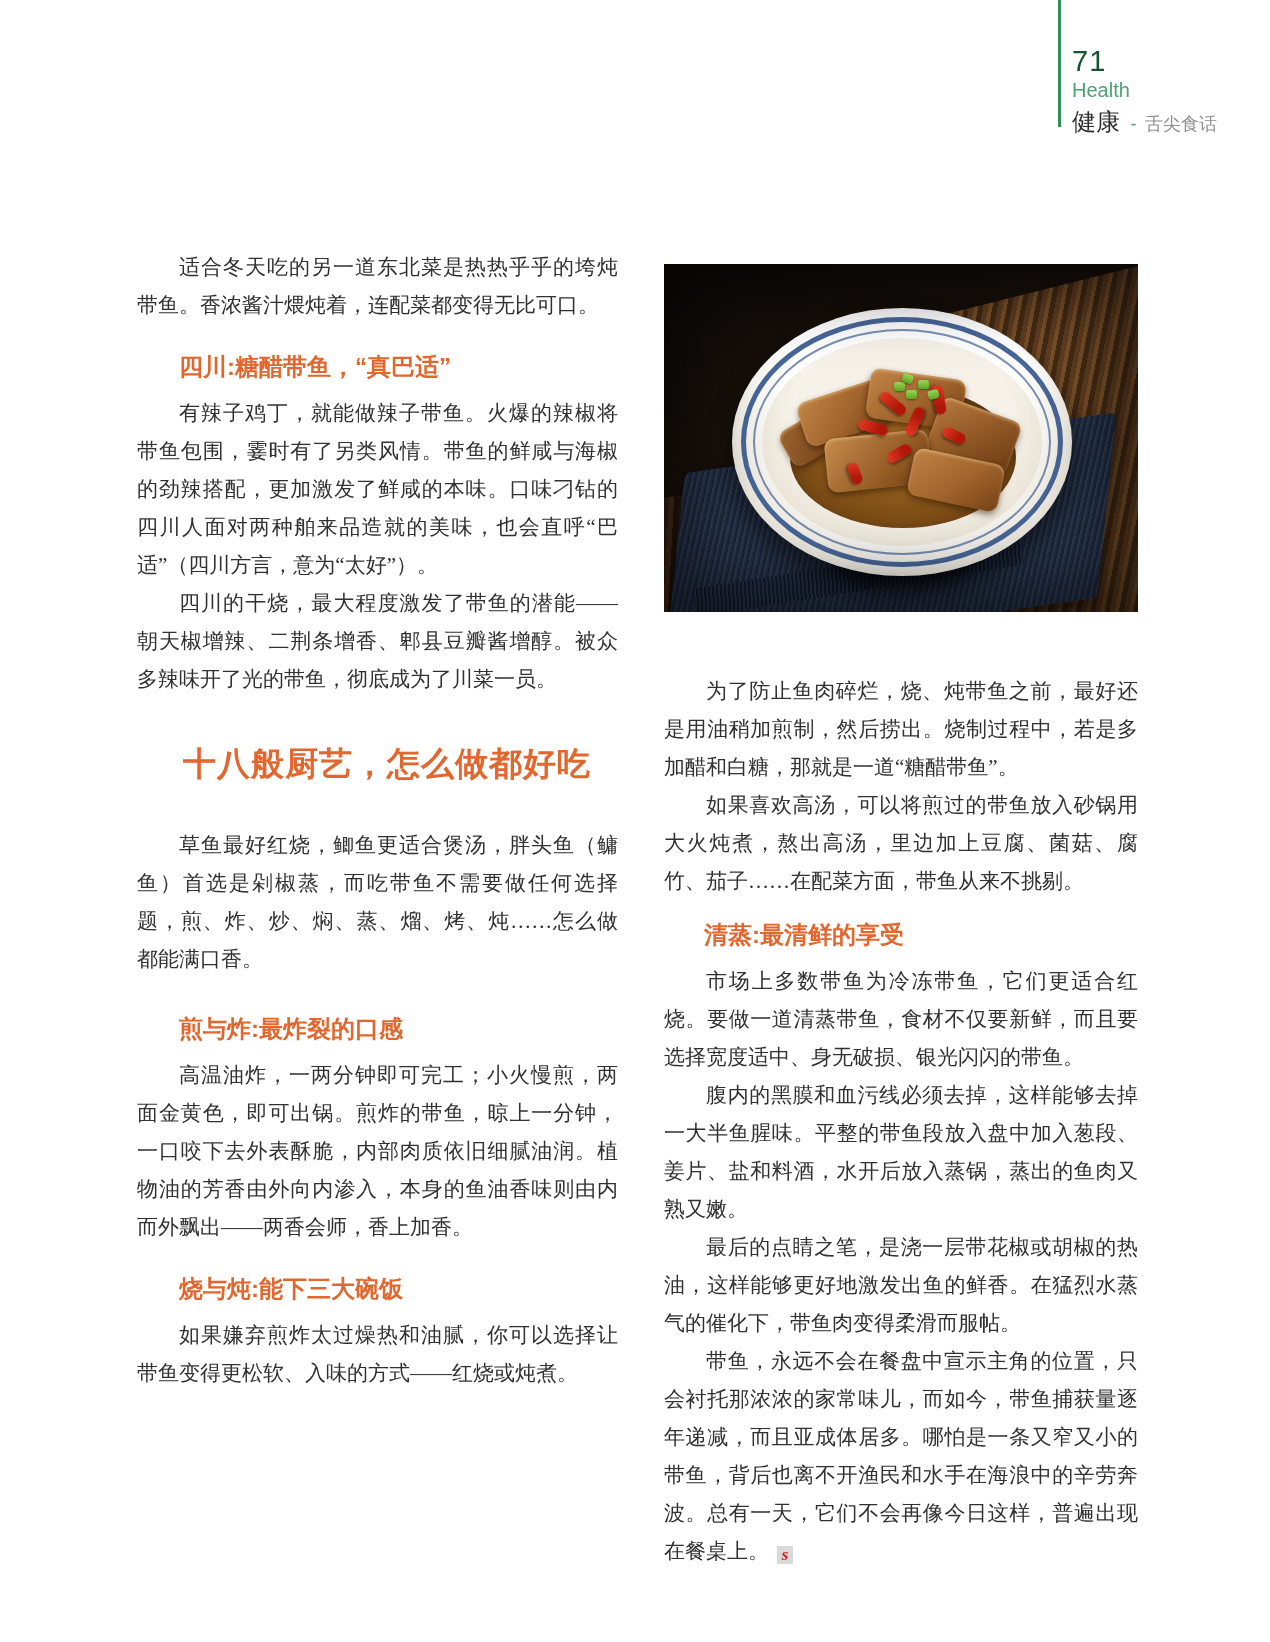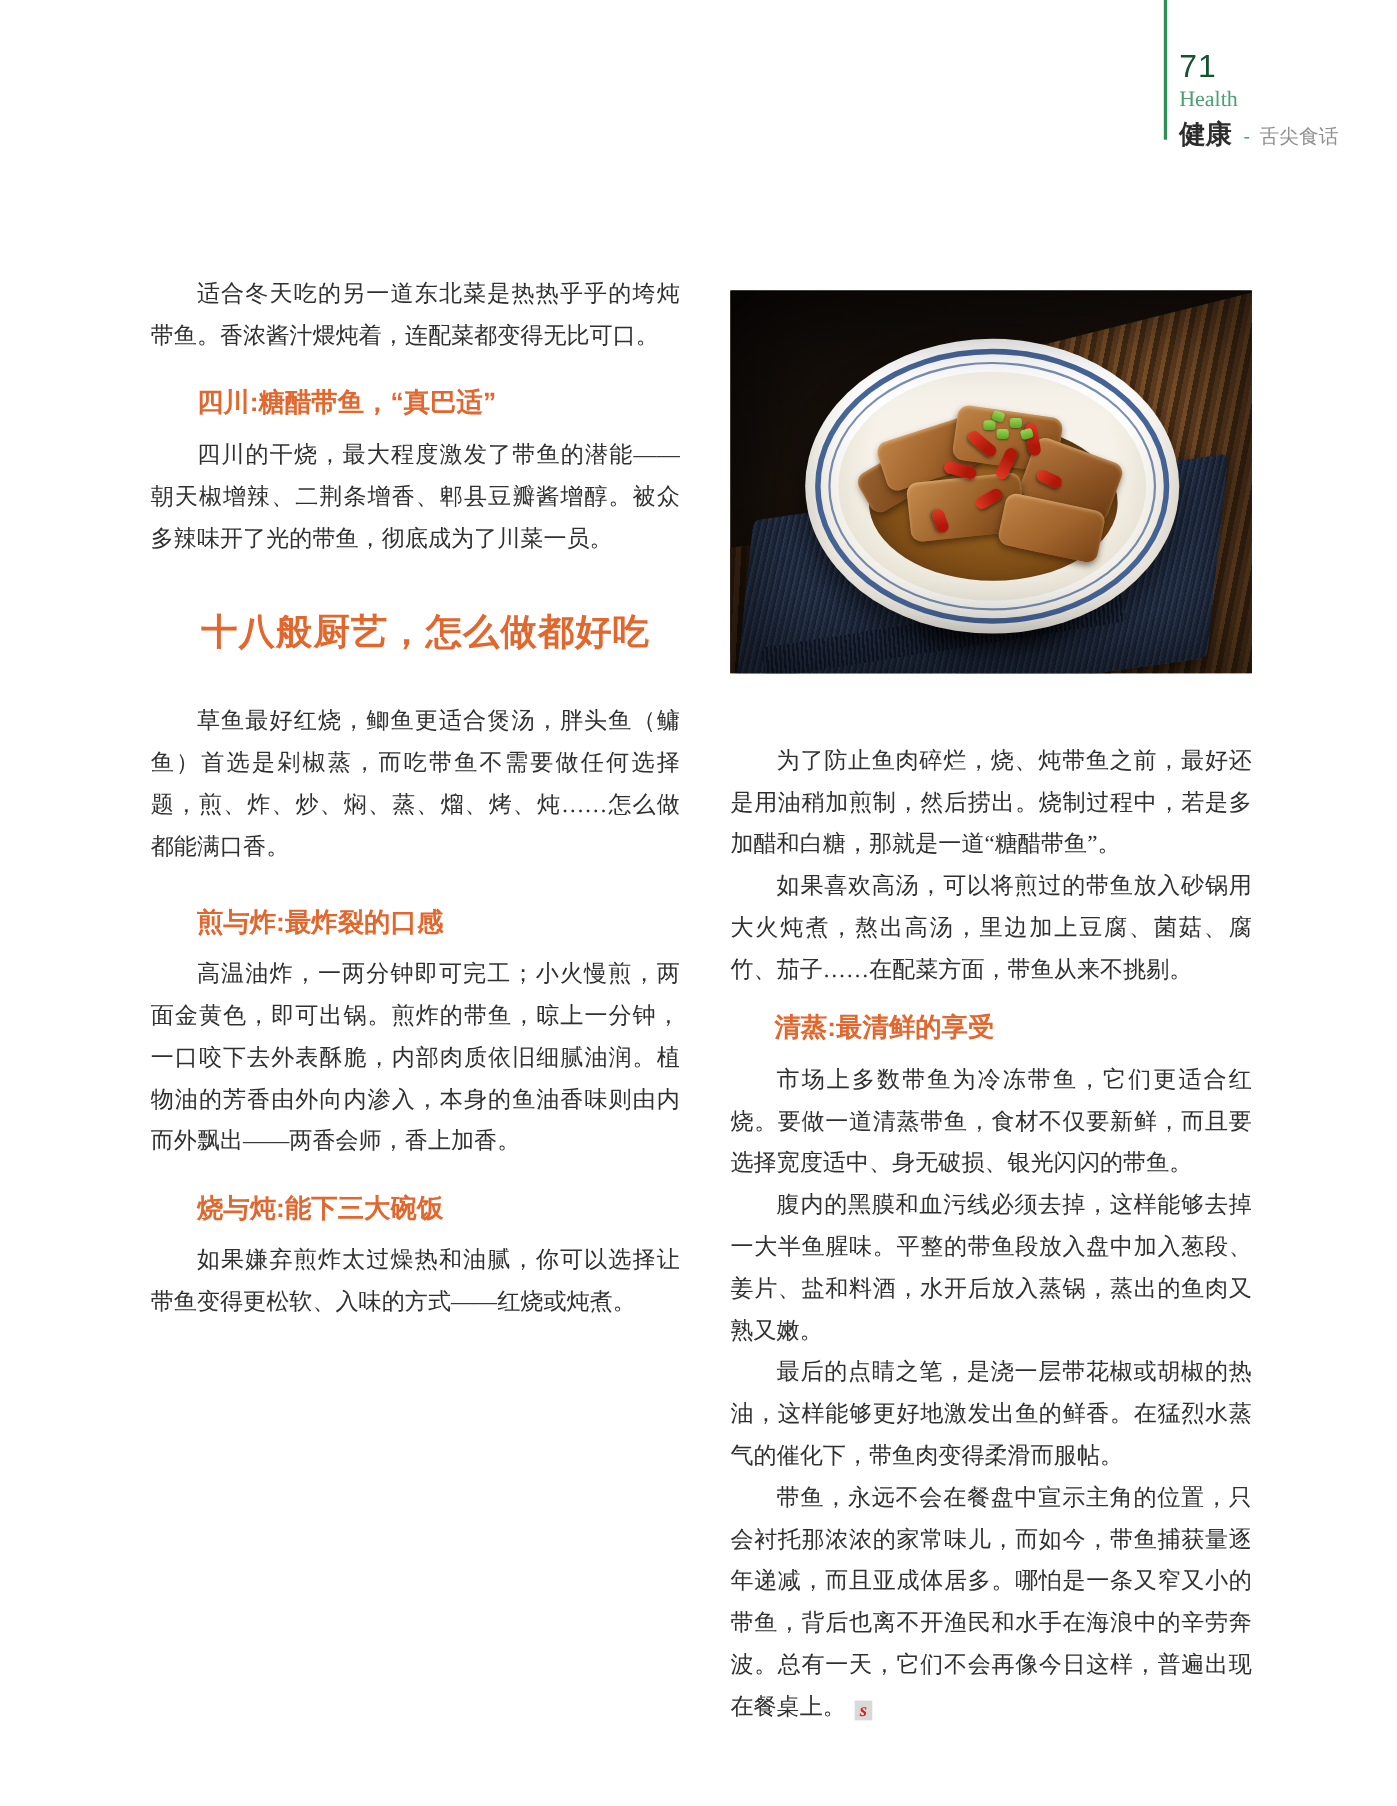--- a/index.html
+++ b/index.html
@@ -3,23 +3,23 @@
 <meta charset="utf-8">
 <style>
   html,body{margin:0;padding:0;background:#ffffff;}
   .page{position:relative;width:1270px;height:1642px;background:#ffffff;overflow:hidden;
         font-family:"Liberation Serif", serif;}
 
   
   .hdr-line{position:absolute;left:1058px;top:0;width:3px;height:127px;background:var(--green_line,#2e8f57);}
   .hdr-block{position:absolute;left:1072px;top:46px;font-family:"Liberation Sans",sans-serif;}
   .hdr-num{font-size:29px;line-height:30px;color:#14532d;letter-spacing:1px;}
-  .hdr-en{font-size:20px;line-height:24px;color:var(--green_text,#4aa173);margin-top:2px;font-family:Liberation Serif, serif;}
+  .hdr-en{font-size:20px;line-height:24px;color:var(--green_text,#4aa173);margin-top:2px;}
   .hdr-zh-row{margin-top:4px;white-space:nowrap;}
-  .hdr-zh{font-size:24px;font-weight:bold;color:#2c2c2c;}
+  .hdr-zh{font-size:24px;font-weight:normal;color:#2c2c2c;}
   .hdr-dash{font-size:18px;color:var(--green_text,#4aa173);margin:0 4px 0 6px;}
   .hdr-sub{font-size:18px;color:var(--text_gray,#8f8f8f);}
 
   
   .col{position:absolute;top:248px;}
   .col-left{left:137px;width:481px;}
   .col-right{left:664px;width:474px;}
   .col p{margin:0;font-size:21px;line-height:38px;color:var(--text_dark,#303030);
          text-align:justify;text-indent:2em;}
   .h-small{font-family:"Liberation Sans",sans-serif;font-weight:bold;font-size:24px;line-height:30px;
@@ -113,20 +113,21 @@
     <div class="hdr-zh-row">
       <span class="hdr-zh">健康</span>
       <span class="hdr-dash">-</span>
       <span class="hdr-sub">舌尖食话</span>
     </div>
   </div>
 
   <div class="col col-left">
     <p>适合冬天吃的另一道东北菜是热热乎乎的垮炖带鱼。香浓酱汁煨炖着，连配菜都变得无比可口。</p>
     <div class="h-small m-h1">四川:糖醋带鱼，“真巴适”</div>
+    <p>有辣子鸡丁，就能做辣子带鱼。火爆的辣椒将带鱼包围，霎时有了另类风情。带鱼的鲜咸与海椒的劲辣搭配，更加激发了鲜咸的本味。口味刁钻的四川人面对两种舶来品造就的美味，也会直呼“巴适”（四川方言，意为“太好”）。</p>
     <p>四川的干烧，最大程度激发了带鱼的潜能——朝天椒增辣、二荆条增香、郫县豆瓣酱增醇。被众多辣味开了光的带鱼，彻底成为了川菜一员。</p>
     <div class="h-big m-hbig">十八般厨艺，怎么做都好吃</div>
     <p>草鱼最好红烧，鲫鱼更适合煲汤，胖头鱼（鳙鱼）首选是剁椒蒸，而吃带鱼不需要做任何选择题，煎、炸、炒、焖、蒸、熘、烤、炖……怎么做都能满口香。</p>
     <div class="h-small m-h2">煎与炸:最炸裂的口感</div>
     <p>高温油炸，一两分钟即可完工；小火慢煎，两面金黄色，即可出锅。煎炸的带鱼，晾上一分钟，一口咬下去外表酥脆，内部肉质依旧细腻油润。植物油的芳香由外向内渗入，本身的鱼油香味则由内而外飘出——两香会师，香上加香。</p>
     <div class="h-small m-h3">烧与炖:能下三大碗饭</div>
     <p>如果嫌弃煎炸太过燥热和油腻，你可以选择让带鱼变得更松软、入味的方式——红烧或炖煮。</p>
   </div>
 
   <div class="col col-right">

